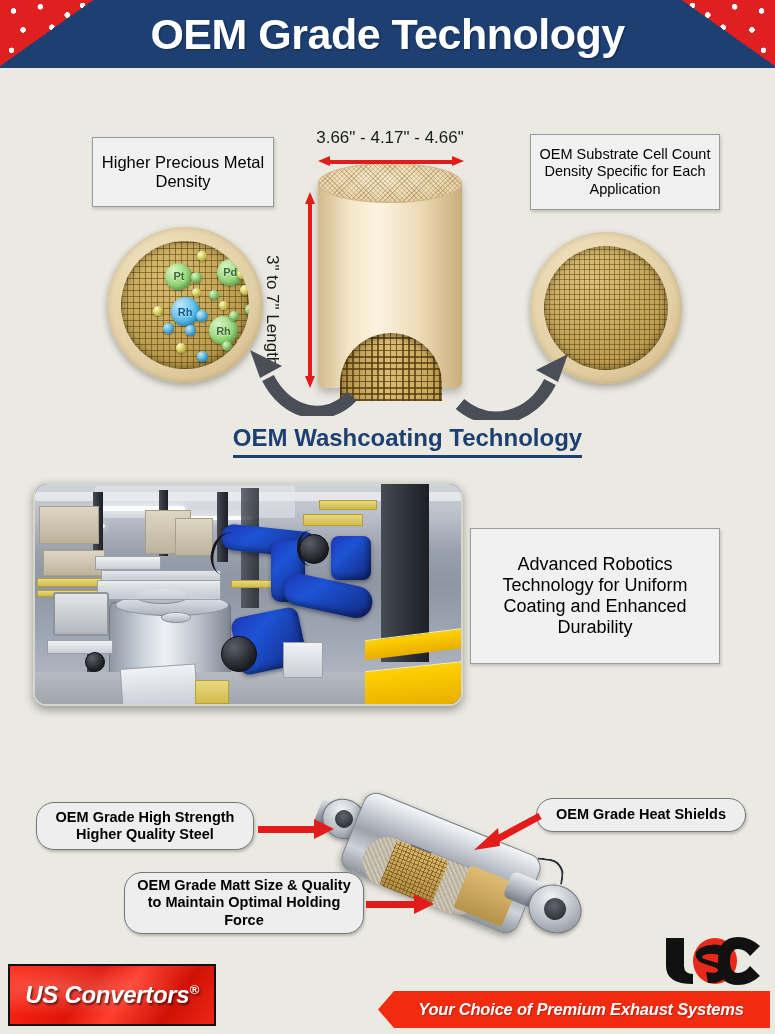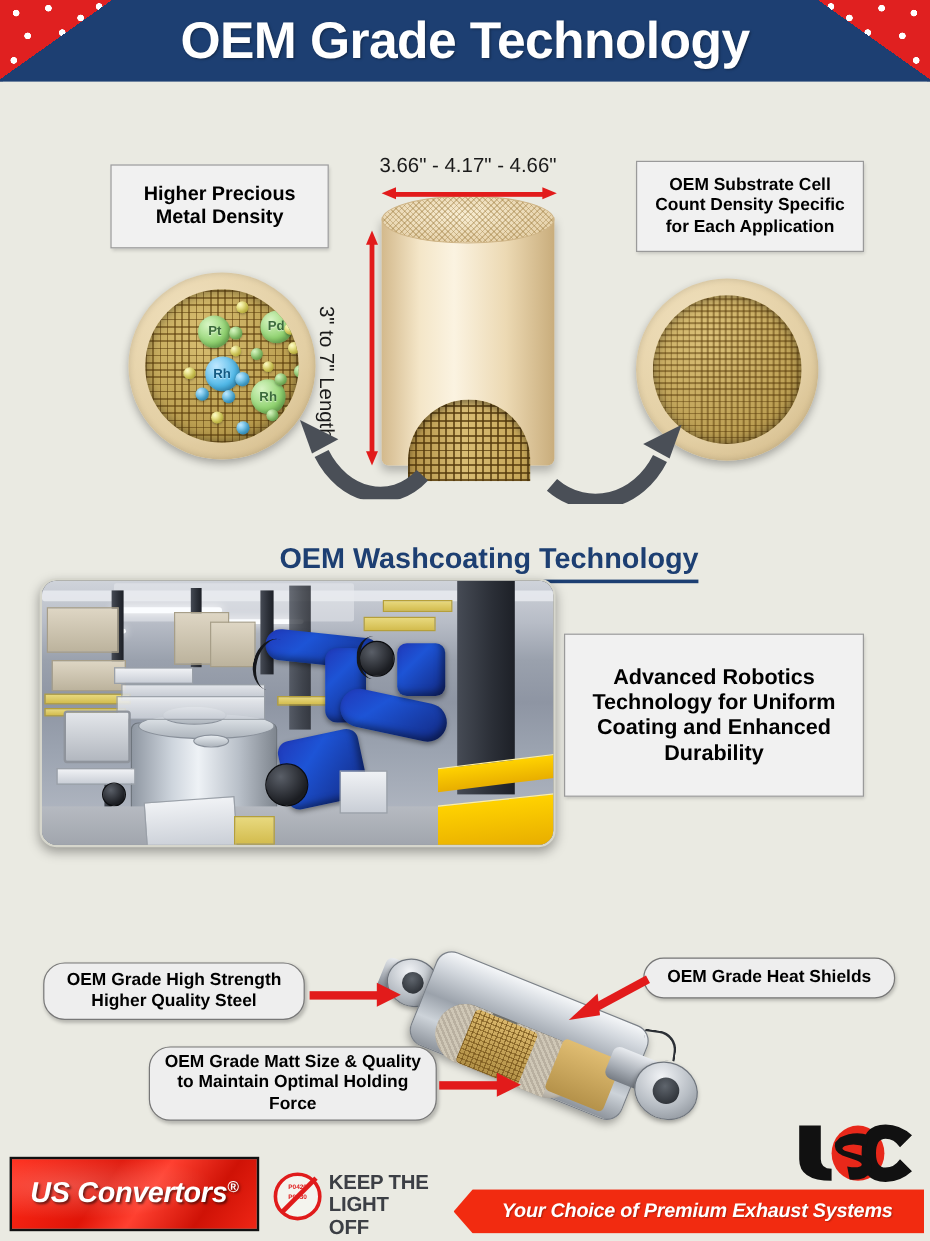--- a/index.html
+++ b/index.html
@@ -74,21 +74,21 @@
   }
   .section-heading span.txt {
     border-bottom: 3px solid #1d3f72; padding-bottom: 3px;
     display: inline-block;
   }
 
   
   .callout {
     position: absolute; background: #f1f1f1;
     border: 1px solid #9a9a9a; color: #000;
-    font-weight: bold; text-align: center;
+    font-weight: normal; text-align: center;
     display: flex; align-items: center; 
     box-shadow: 1px 2px 3px rgba(0,0,0,.18);
     line-height: 1.18;
   }
   .callout .tail {
     position: absolute; width: 0; height: 0;
   }
 
   .pill {
     position: absolute; background: #eeeeee;
@@ -460,21 +460,21 @@
 
   <svg class="curve-arrow" style="left:240px; top:330px;" width="120" height="86" viewBox="0 0 120 86">
     <path d="M112 66 C 86 94, 46 84, 28 48" stroke="#4a4f57" stroke-width="13" fill="none" stroke-linecap="butt"></path>
     <polygon points="10,20 42,36 20,48" fill="#4a4f57"></polygon>
   </svg>
   <svg class="curve-arrow" style="left:452px; top:334px;" width="126" height="86" viewBox="0 0 126 86">
     <path d="M8 70 C 38 96, 80 84, 98 48" stroke="#4a4f57" stroke-width="13" fill="none" stroke-linecap="butt"></path>
     <polygon points="116,20 84,36 106,48" fill="#4a4f57"></polygon>
   </svg>
 
-  <div class="section-heading" style="top:452px;padding-left:40px;">
+  <div class="section-heading" style="top:424px;padding-left:40px;">
     <span class="txt">OEM Washcoating Technology</span>
   </div>
 
   <div class="photo">
     <div class="sky"></div>
     <div class="beam" style="left:0; top:8px; width:430px; height:9px;"></div>
     <div class="beam" style="left:60px; top:2px; width:200px; height:32px; opacity:.5;"></div>
     <div class="fl" style="left:58px; top:22px; width:92px; height:5px;"></div>
     <div class="fl" style="left:142px; top:32px; width:76px; height:4px;"></div>
     <div class="fl" style="left:18px; top:40px; width:52px; height:4px;"></div>
@@ -579,31 +579,18 @@
     <path d="M6 2 L24 2 L24 30 Q24 38 33 38 L33 48 Q6 48 6 30 Z" fill="#111"></path>
     <ellipse cx="55" cy="25" rx="22" ry="23" fill="#e8281a"></ellipse>
     <path d="M100 10 Q90 1 78 1 Q58 1 58 25 Q58 49 78 49 Q90 49 100 40 L90 30 Q85 37 78 37 Q70 37 70 25 Q70 13 78 13 Q85 13 90 20 Z" fill="#111"></path>
     <path d="M40 12 Q52 6 64 10 L62 20 Q52 16 44 19 Q40 21 44 23 L58 27 Q68 31 66 40 Q62 48 48 47 L46 36 Q56 38 58 35 Q59 33 54 31 L42 27 Q34 23 36 16 Z" fill="#111"></path>
   </svg>
 
   <div class="footer-logo">
     <span class="txt"><span>US Convertors</span><span class="reg">®</span></span>
   </div>
 
-  <div class="keep-badge">
-    <div class="keep-icon">
-      <div class="codes">
-        <div>P0420</div>
-        <div>P0430</div>
-      </div>
-      <div class="slash"></div>
-    </div>
-    <div class="keep-text">
-      <div>KEEP THE</div>
-      <div>LIGHT OFF</div>
-    </div>
-  </div>
 
   <div class="tagline">
     <span class="t">Your Choice of Premium Exhaust Systems</span>
   </div>
 
 </div>
 
 </body></html>

